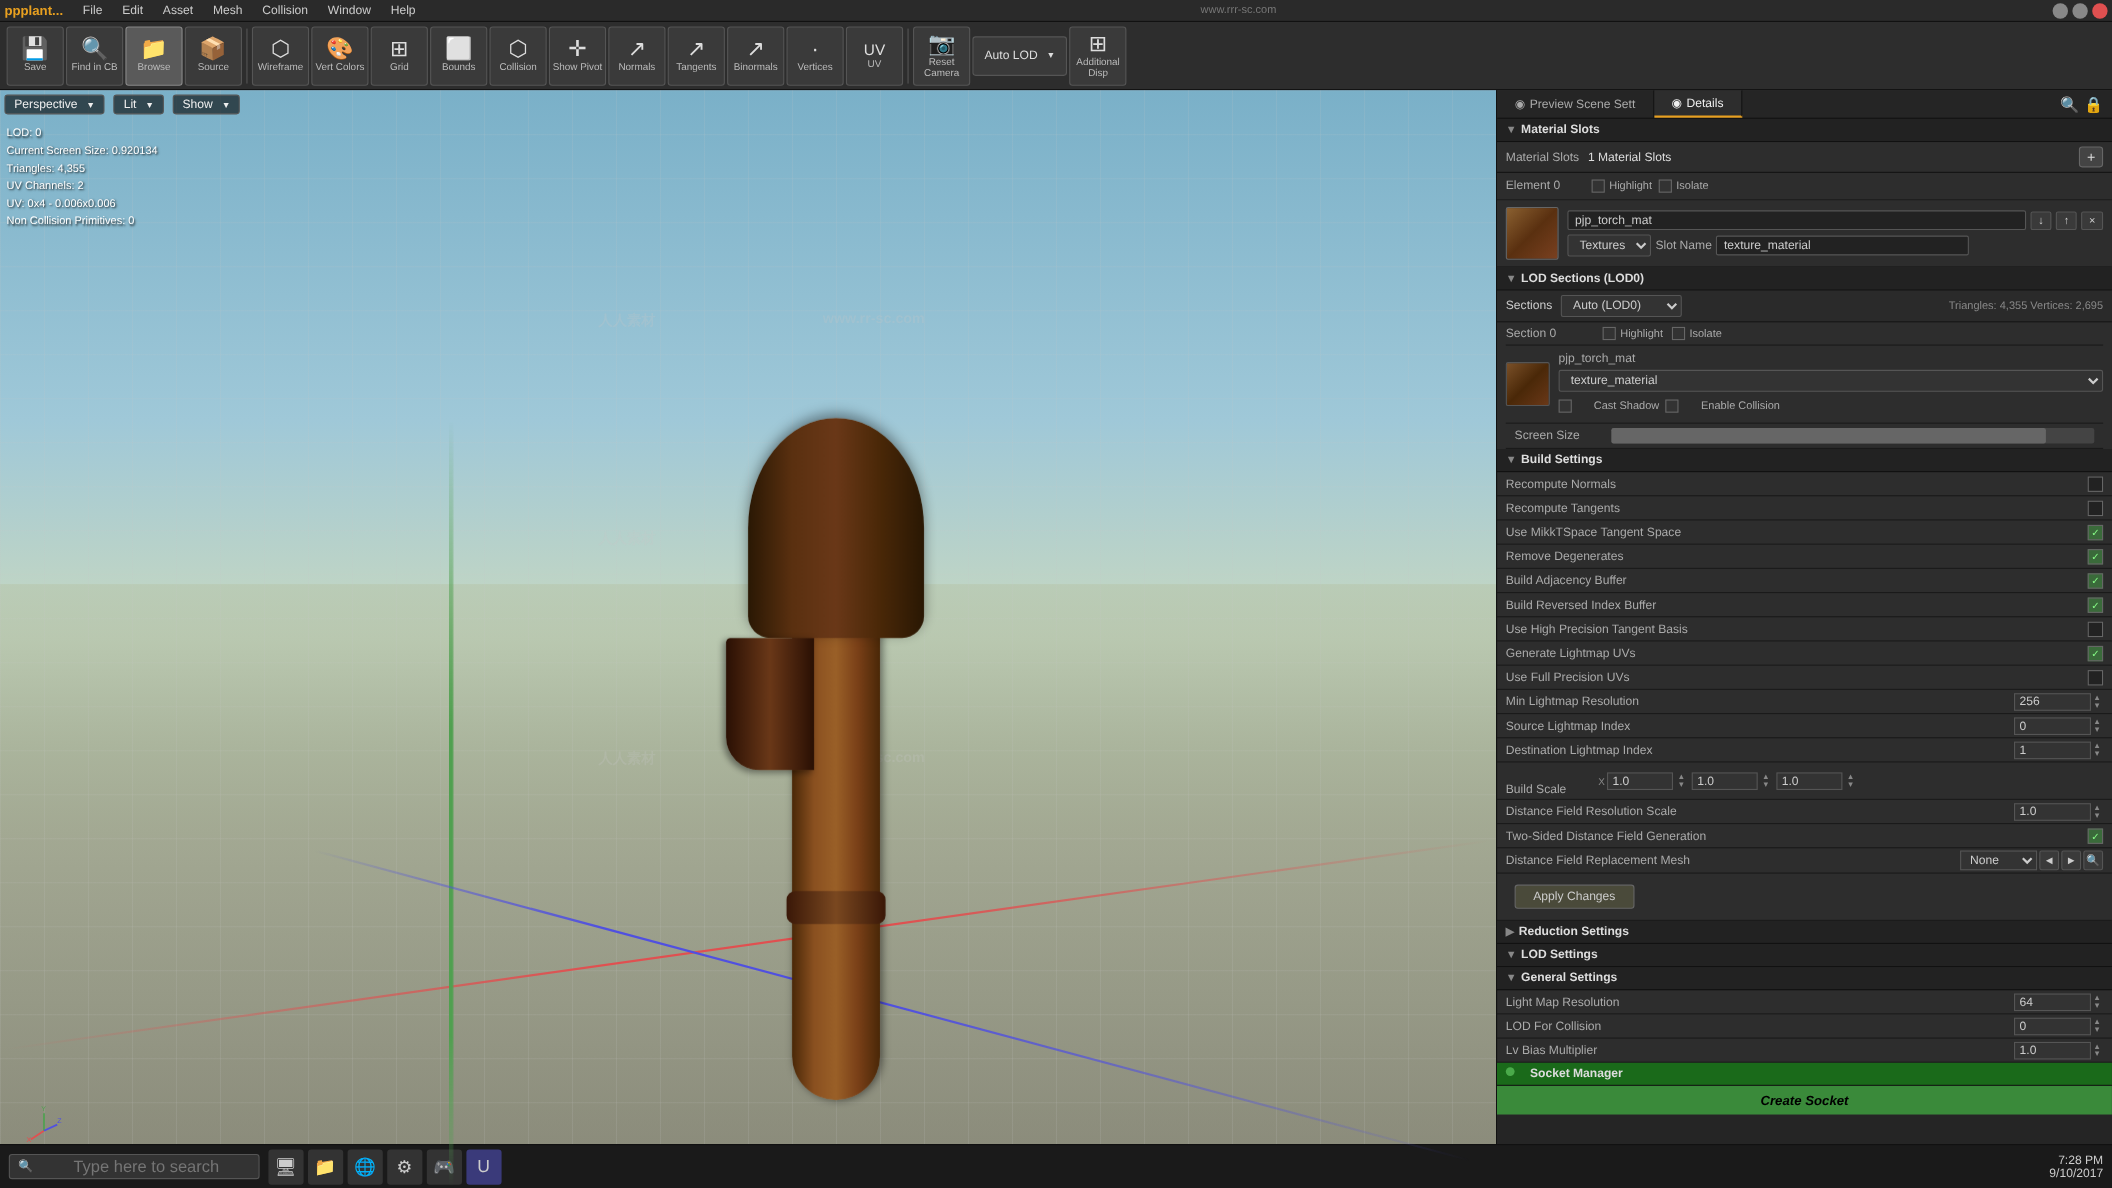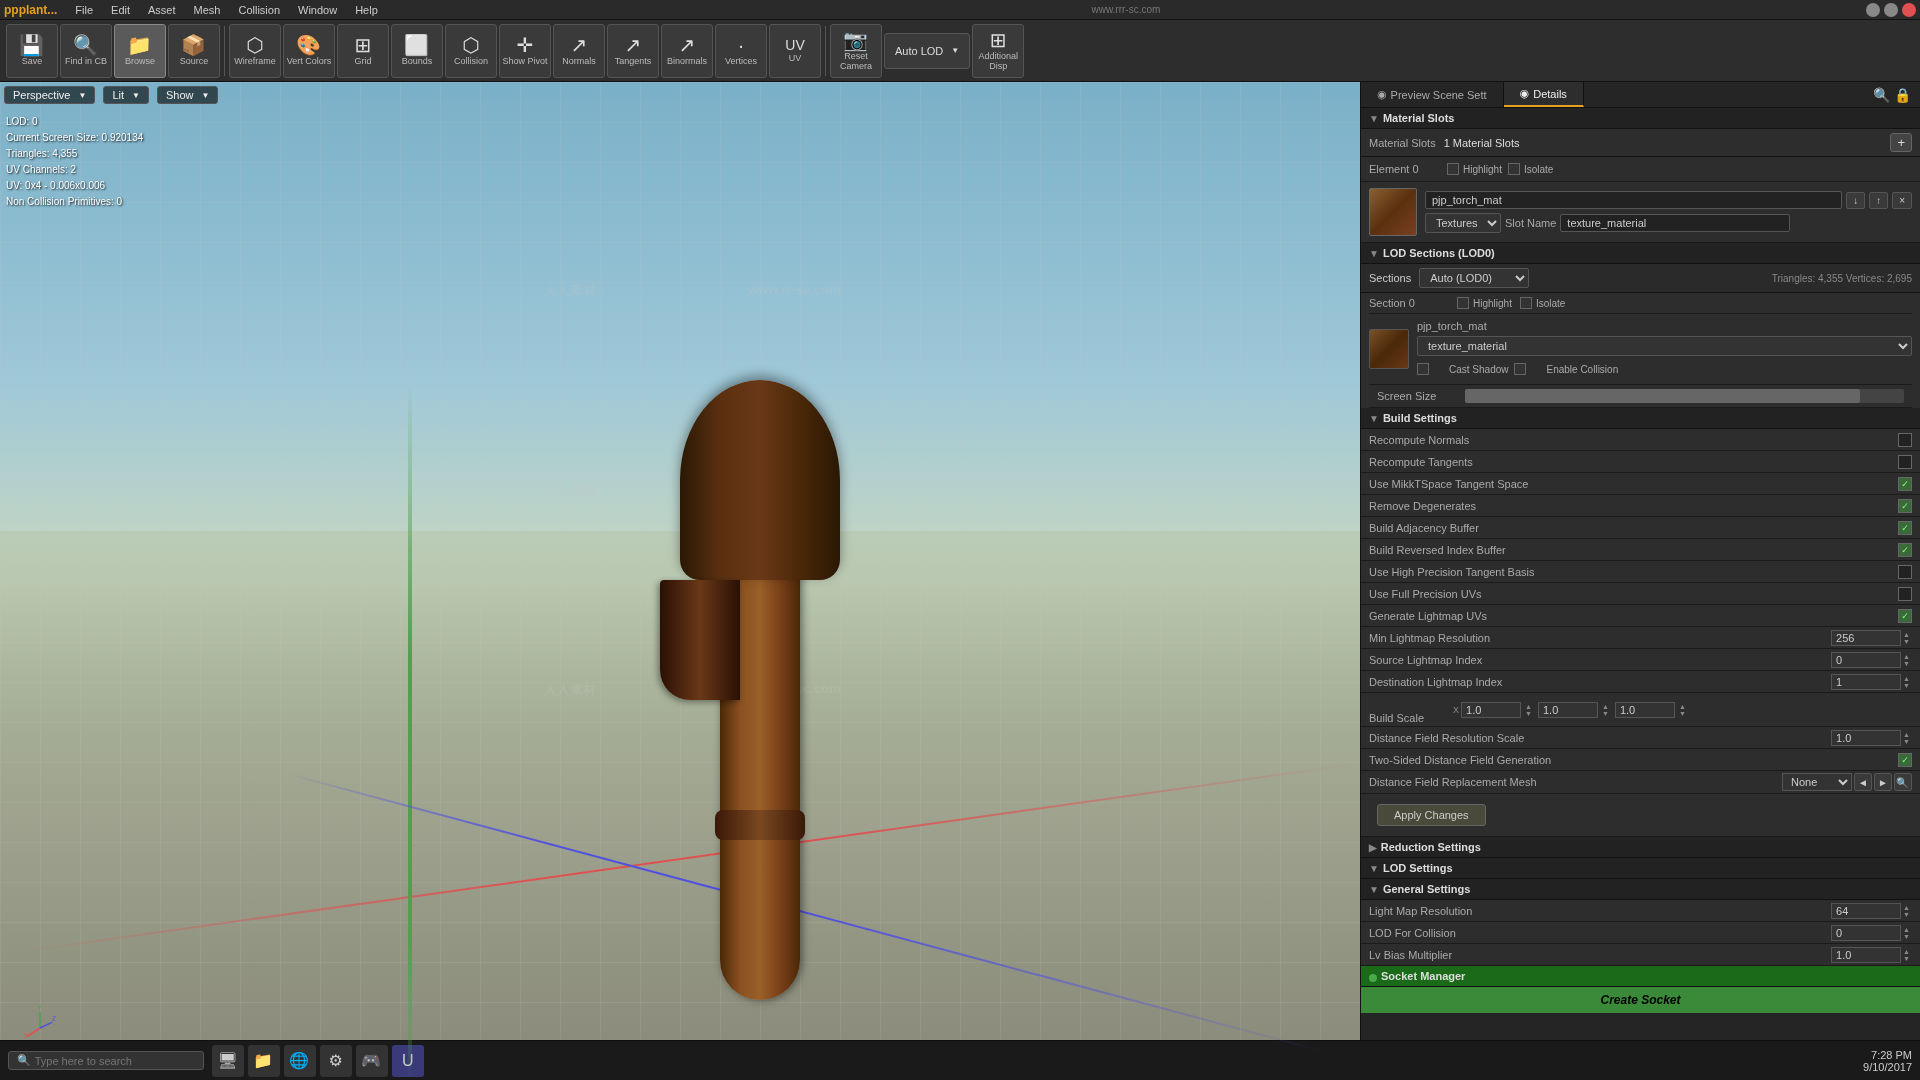--- a/index.html
+++ b/index.html
@@ -267,23 +267,23 @@
 
     
     .gen-settings-bar {
       display: flex; align-items: center; background: #222; padding: 4px 8px;
       border-bottom: 1px solid #111; cursor: pointer; font-size: 11px; color: #ddd;
       font-weight: bold; gap: 4px;
     }
 
     
     .socket-manager-bar {
-      display: flex; align-items: flex-end; background: #1a6a1a; padding: 4px 8px;
+      display: flex; align-items: flex-start; background: #1a6a1a; padding: 4px 8px;
       border-bottom: 1px solid #111; cursor: pointer; font-size: 11px; color: #ddd;
-      font-weight: bold; gap: 4px;
+      font-weight: bold; gap: 14px;
     }
     .socket-green-dot { width: 8px; height: 8px; background: #4aaa4a; border-radius: 50%; }
 
     .create-socket-btn {
       width: 100%; background: #3a8a3a; border: none; color: #000000;
       padding: 6px; cursor: pointer; font-size: 12px; font-weight: bold; font-style: italic;
     }
 
     .socket-area {
       flex: 1; display: flex; align-items: center; justify-content: center;
@@ -294,21 +294,21 @@
     
     #statusbar {
       position: fixed; bottom: 0; left: 0; right: 0; height: 40px;
       background: #1a1a1a; border-top: 1px solid #111;
       display: flex; align-items: center; padding: 0 8px; gap: 8px;
     }
     .taskbar-icons { display: flex; gap: 4px; align-items: center; }
     .taskbar-icon { width: 32px; height: 32px; background: #333; border-radius: 3px; display: flex; align-items: center; justify-content: center; cursor: pointer; font-size: 16px; }
     .time-display { margin-left: auto; color: #ccc; font-size: 11px; text-align: right; }
     .search-bar { display: flex; align-items: center; background: #333; border: 1px solid #555; border-radius: 3px; padding: 2px 8px; gap: 4px; }
-    .search-input { background: none; border: none; color: #ccc; font-size: 11px; width: 160px; outline: none; }
+    .search-input { background: none; border: none; color: #ccc; font-size: 15px; width: 160px; outline: none; margin-left: 32px; }
 
     
     .dd-arrow::after { content: '▼'; font-size: 8px; margin-left: 4px; }
 
     
     .none-dropdown { display: flex; align-items: center; gap: 2px; }
     .none-select { background: #333; border: 1px solid #555; color: #ccc; padding: 1px 4px; font-size: 11px; width: 70px; }
     .icon-btn { background: #3a3a3a; border: 1px solid #555; color: #ccc; width: 18px; height: 18px; display: flex; align-items: center; justify-content: center; cursor: pointer; font-size: 10px; border-radius: 2px; }
   </style>
 </head>
@@ -644,26 +644,26 @@
       </div>
       <div class="prop-row">
         <span class="prop-label">Build Reversed Index Buffer</span>
         <div class="prop-cb checked"></div>
       </div>
       <div class="prop-row">
         <span class="prop-label">Use High Precision Tangent Basis</span>
         <div class="prop-cb"></div>
       </div>
       <div class="prop-row">
+        <span class="prop-label">Generate Lightmap UVs</span>
+        <div class="prop-cb checked"></div>
+      </div>
+      <div class="prop-row">
         <span class="prop-label">Use Full Precision UVs</span>
         <div class="prop-cb"></div>
-      </div>
-      <div class="prop-row">
-        <span class="prop-label">Generate Lightmap UVs</span>
-        <div class="prop-cb checked"></div>
       </div>
       <div class="prop-row">
         <span class="prop-label">Min Lightmap Resolution</span>
         <div class="prop-input-with-arrow">
           <input class="prop-input-box" value="256" style="">
           <div class="prop-arrows">
             <span class="prop-arrow">▲</span>
             <span class="prop-arrow">▼</span>
           </div>
         </div>

